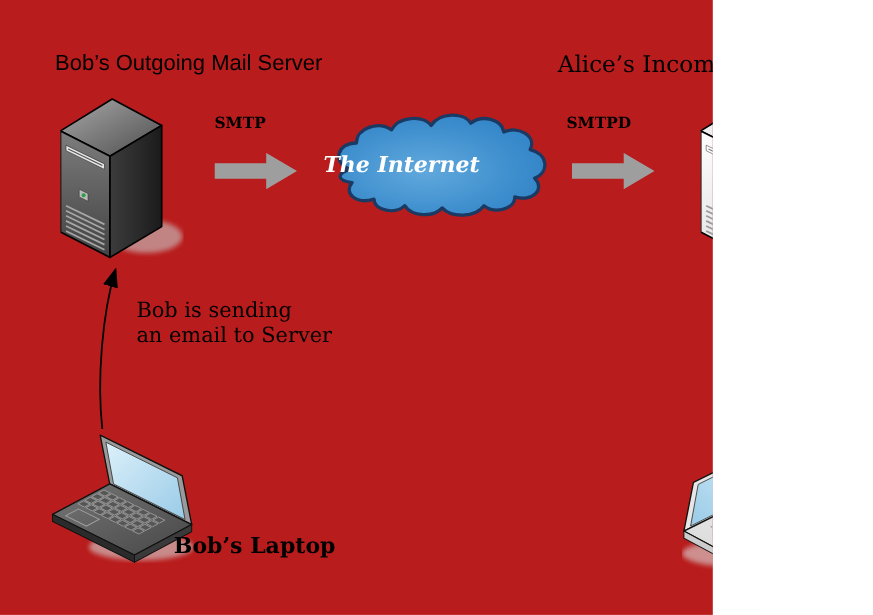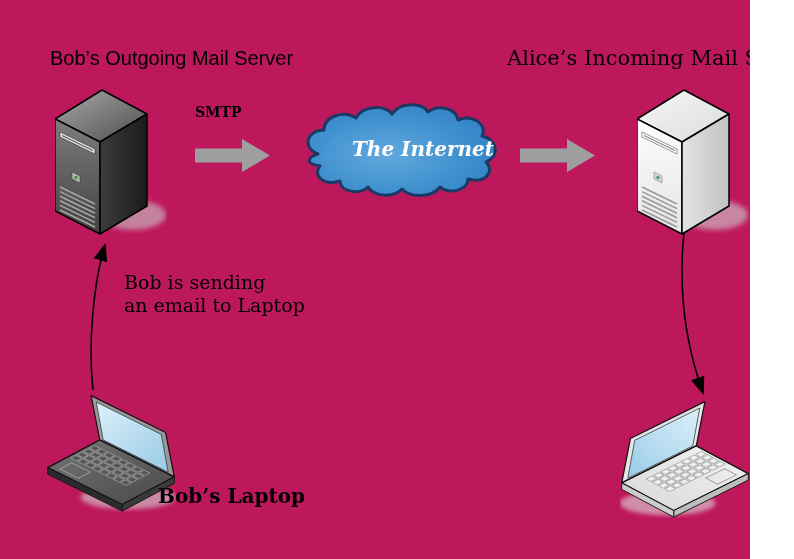--- a/index.html
+++ b/index.html
@@ -1,24 +1,24 @@
 <!DOCTYPE html>
 <html><head>
 <meta charset="utf-8">
 <style>
   html,body{margin:0;padding:0;background:#fff;}
-  .canvas{position:relative;width:750px;height:559px;background:#be185d;overflow:hidden;
+  .canvas{position:relative;width:648px;height:559px;background:#b91c1c;overflow:hidden;
           font-family:"DejaVu Serif",serif;color:#000;}
   .abs{position:absolute;}
   .label-sans{font-family:"Liberation Sans",sans-serif;font-size:20px;white-space:nowrap;}
   .label-serif{font-size:21px;white-space:nowrap;}
   .proto-label{font-weight:bold;font-size:14px;text-align:left;white-space:nowrap;}
   .note{font-size:19px;line-height:23px;white-space:nowrap;}
   .cloud-label{color:#ffffff;font-weight:bold;font-style:italic;font-size:20px;
-               text-align:right;white-space:nowrap;}
+               text-align:left;white-space:nowrap;}
   .laptop-label{font-size:20px;white-space:nowrap;font-weight:bold;}
   .overlay{pointer-events:none;z-index:20;}
   g.kb-dark rect{fill:#565656;stroke:#a9a9a9;stroke-width:0.7;}
   g.kb-light rect{fill:#efefef;stroke:#8f8f8f;stroke-width:0.7;}
 </style>
 </head>
 <body>
 
 <div class="canvas">
 
@@ -96,20 +96,21 @@
       <line x1="5" y1="119.4" x2="40" y2="136.4"></line>
       <line x1="5" y1="124" x2="40" y2="141"></line>
     </g>
   </svg>
 
   <div class="abs proto-label" style="left:195px;top:104px;width:75px">SMTP</div>
   <svg class="abs" style="left:195px;top:139px" width="75" height="33" viewBox="0 0 75 33">
     <polygon points="0,9.5 47,9.5 47,0 75,16.5 47,33 47,23.5 0,23.5" fill="#9e9e9e"></polygon>
   </svg>
 
+  <div class="abs proto-label" style="left:515px;top:104px;width:90px">SMTPD</div>
   <svg class="abs" style="left:520px;top:139px" width="75" height="33" viewBox="0 0 75 33">
     <polygon points="0,9.5 47,9.5 47,0 75,16.5 47,33 47,23.5 0,23.5" fill="#9e9e9e"></polygon>
   </svg>
 
   <svg class="abs" style="left:294px;top:100px" width="210" height="102" viewBox="0 0 210 102">
     <defs>
       <radialGradient id="cl-fill" cx="0.42" cy="0.55" r="0.7">
         <stop offset="0" stop-color="#61a9dd"></stop>
         <stop offset="0.6" stop-color="#3f8fce"></stop>
         <stop offset="1" stop-color="#2d80c4"></stop>
@@ -128,21 +129,21 @@
              C 138 98 116 98 108 89
              C 100 98 80 97 74 87
              C 66 95 46 92 46 81
              C 30 86 18 76 26 66
              C 12 64 12 58 24 54 Z" fill="url(#cl-fill)" stroke="#1a3a64" stroke-width="3" stroke-linejoin="round"></path>
   </svg>
   <div class="abs cloud-label" style="left:294px;top:137px;width:200px">The Internet</div>
 
   <div class="abs note" style="left:124px;top:271px">
     <div>Bob is sending</div>
-    <div>an email to Laptop</div>
+    <div>an email to Server</div>
   </div>
   <div class="abs note" style="left:558px;top:291px">
   </div>
 
   <svg class="abs" style="left:46px;top:390px" width="130" height="122" viewBox="0 0 150 132" preserveAspectRatio="none">
     <defs>
       <linearGradient id="dl-screen" x1="0" y1="0" x2="1" y2="1">
         <stop offset="0" stop-color="#dcf0fa"></stop>
           <stop offset="1" stop-color="#99cbe7"></stop>
       </linearGradient>

